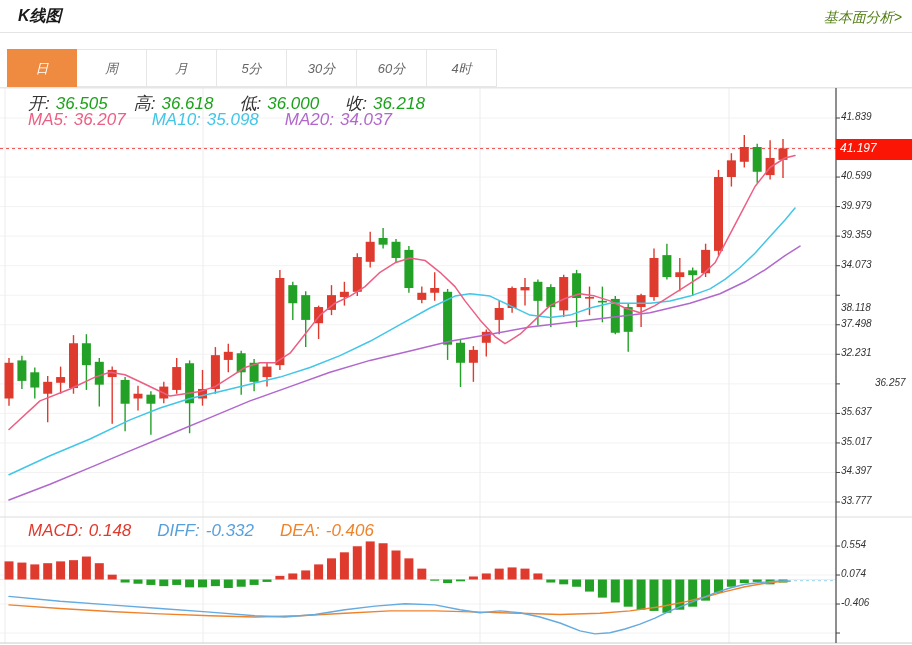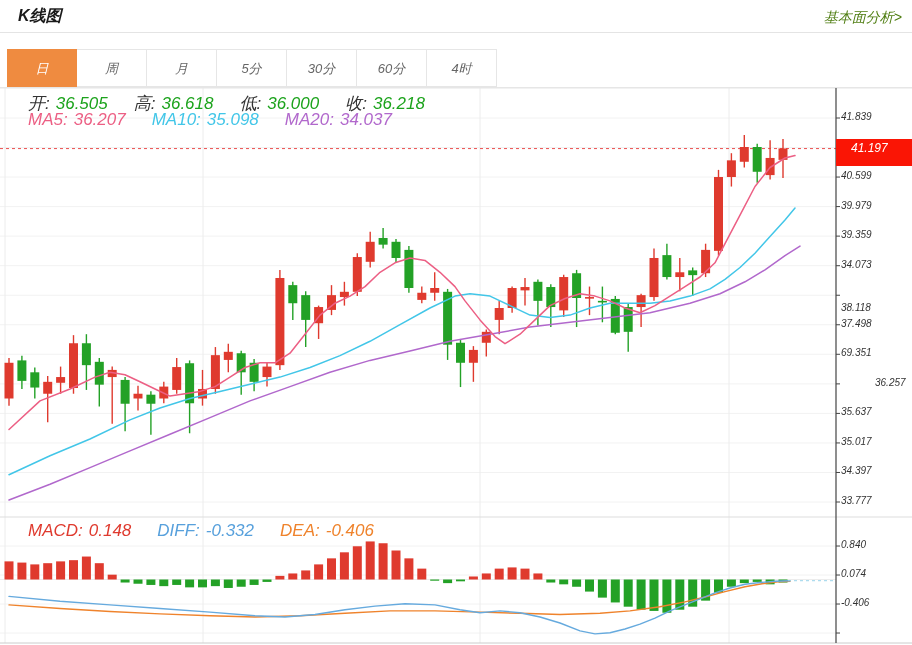--- a/index.html
+++ b/index.html
@@ -12,22 +12,22 @@
   .tabbar-underline{position:absolute;left:0;top:87px;width:912px;height:1px;background:#e6e6e6;}
   .tab{width:70px;height:38px;line-height:38px;text-align:center;font-size:13px;color:#666;
        background:#fff;border:1px solid #e6e6e6;border-left:none;box-sizing:border-box;cursor:pointer;}
   .tab:first-child{border-left:1px solid #e6e6e6;}
   .tab.selected{color:#fff;border-color:transparent;}
   svg.chart{position:absolute;left:0;top:0;}
   .inforow{position:absolute;left:28px;font-size:17px;white-space:nowrap;}
   .inforow span{margin-right:6px;}
   .inforow .pair{margin-right:20px;display:inline-block;}
   .axis-label{position:absolute;left:841px;font-size:10px;color:#333;}
-  .price-tag{position:absolute;left:836px;width:76px;height:27px;line-height:19px;
-             color:#fff;font-size:12px;padding-left:15px;box-sizing:border-box;}
+  .price-tag{position:absolute;left:836px;width:76px;height:21px;line-height:19px;
+             color:#fff;font-size:12px;padding-left:4px;box-sizing:border-box;}
 </style>
 </head>
 <body>
 
 <div class="screen">
   <div class="hdr-title">K线图</div>
   <div class="hdr-link">基本面分析&gt;</div>
   <div class="hdr-divider"></div>
 
   <svg class="chart" id="chart-svg" width="912" height="645">
@@ -284,27 +284,27 @@
   <div class="inforow" id="macd-row" style="top:521px;"><span class="pair"><span style="color: rgb(223, 58, 46);">MACD:</span><span style="color: rgb(223, 58, 46);">0.148</span></span><span class="pair"><span style="color: rgb(87, 160, 220);">DIFF:</span><span style="color: rgb(87, 160, 220);">-0.332</span></span><span class="pair"><span style="color: rgb(239, 131, 44);">DEA:</span><span style="color: rgb(239, 131, 44);">-0.406</span></span></div>
 
   <div id="price-axis-labels">
       <div class="axis-label" style="top: 111px;">41.839</div>
       <div class="axis-label" style="top: 170.062px;">40.599</div>
       <div class="axis-label" style="top: 199.593px;">39.979</div>
       <div class="axis-label" style="top: 229.125px;">39.359</div>
       <div class="axis-label" style="top: 258.703px;">34.073</div>
       <div class="axis-label" style="top: 288.234px; margin-top: 14px;">38.118</div>
       <div class="axis-label" style="top: 317.766px;">37.498</div>
-      <div class="axis-label" style="top: 347.297px;">69.351</div>
+      <div class="axis-label" style="top: 347.297px;">32.231</div>
       <div class="axis-label" style="top: 376.875px; margin-left: 34px;">36.257</div>
       <div class="axis-label" style="top: 406.407px;">35.637</div>
       <div class="axis-label" style="top: 435.938px;">35.017</div>
       <div class="axis-label" style="top: 465.469px;">34.397</div>
       <div class="axis-label" style="top: 495px;">33.777</div>
     </div>
   <div id="macd-axis-labels">
-      <div class="axis-label" style="top: 539.029px;">0.840</div>
+      <div class="axis-label" style="top: 539.029px;">0.554</div>
       <div class="axis-label" style="top: 568.029px;">0.074</div>
       <div class="axis-label" style="top: 597.029px;">-0.406</div>
       <div class="axis-label" style="top: 651px;">-0.886</div>
     </div>
   <div class="price-tag" id="price-tag" style="background: rgb(250, 21, 5); top: 138.579px;">41.197</div>
 </div>
 
 </body></html>

